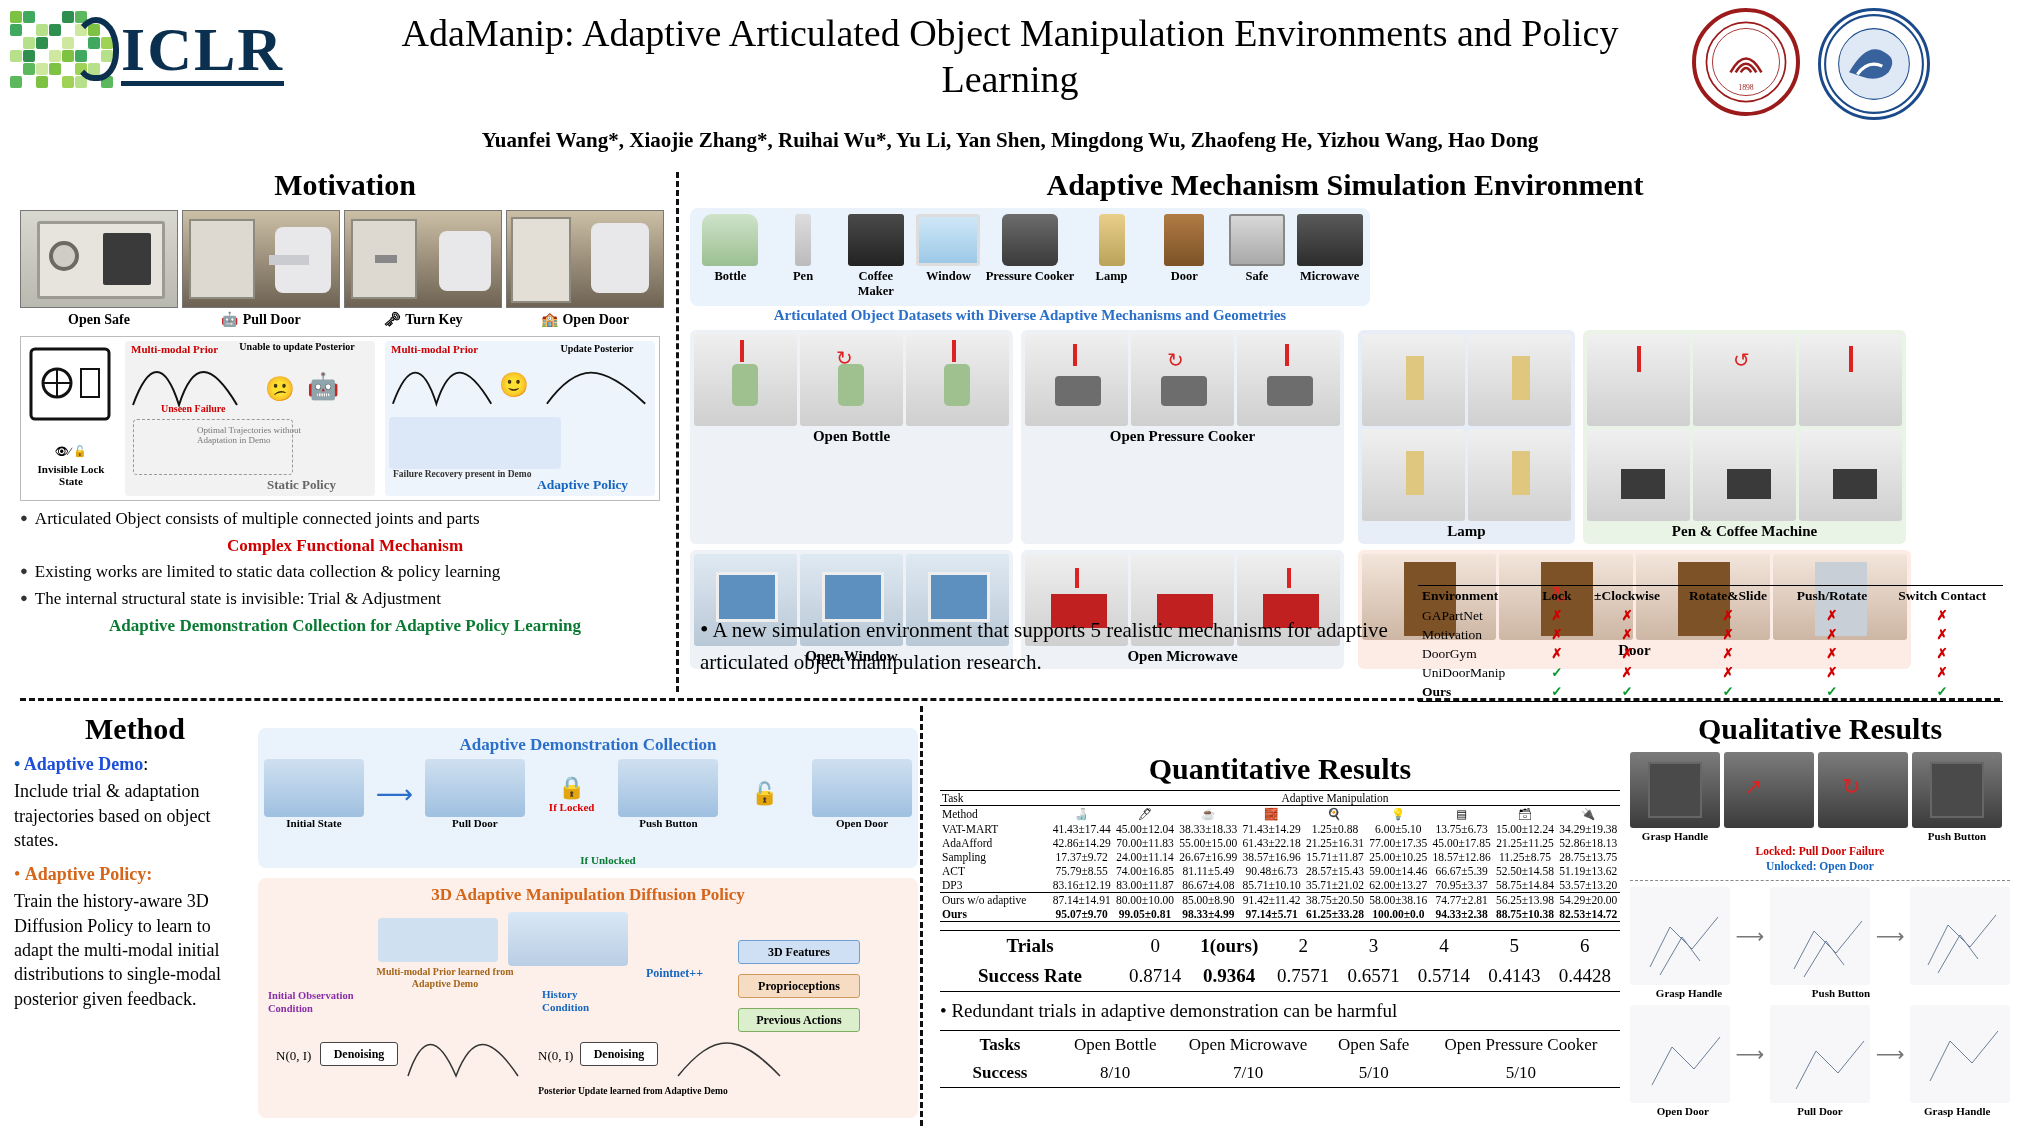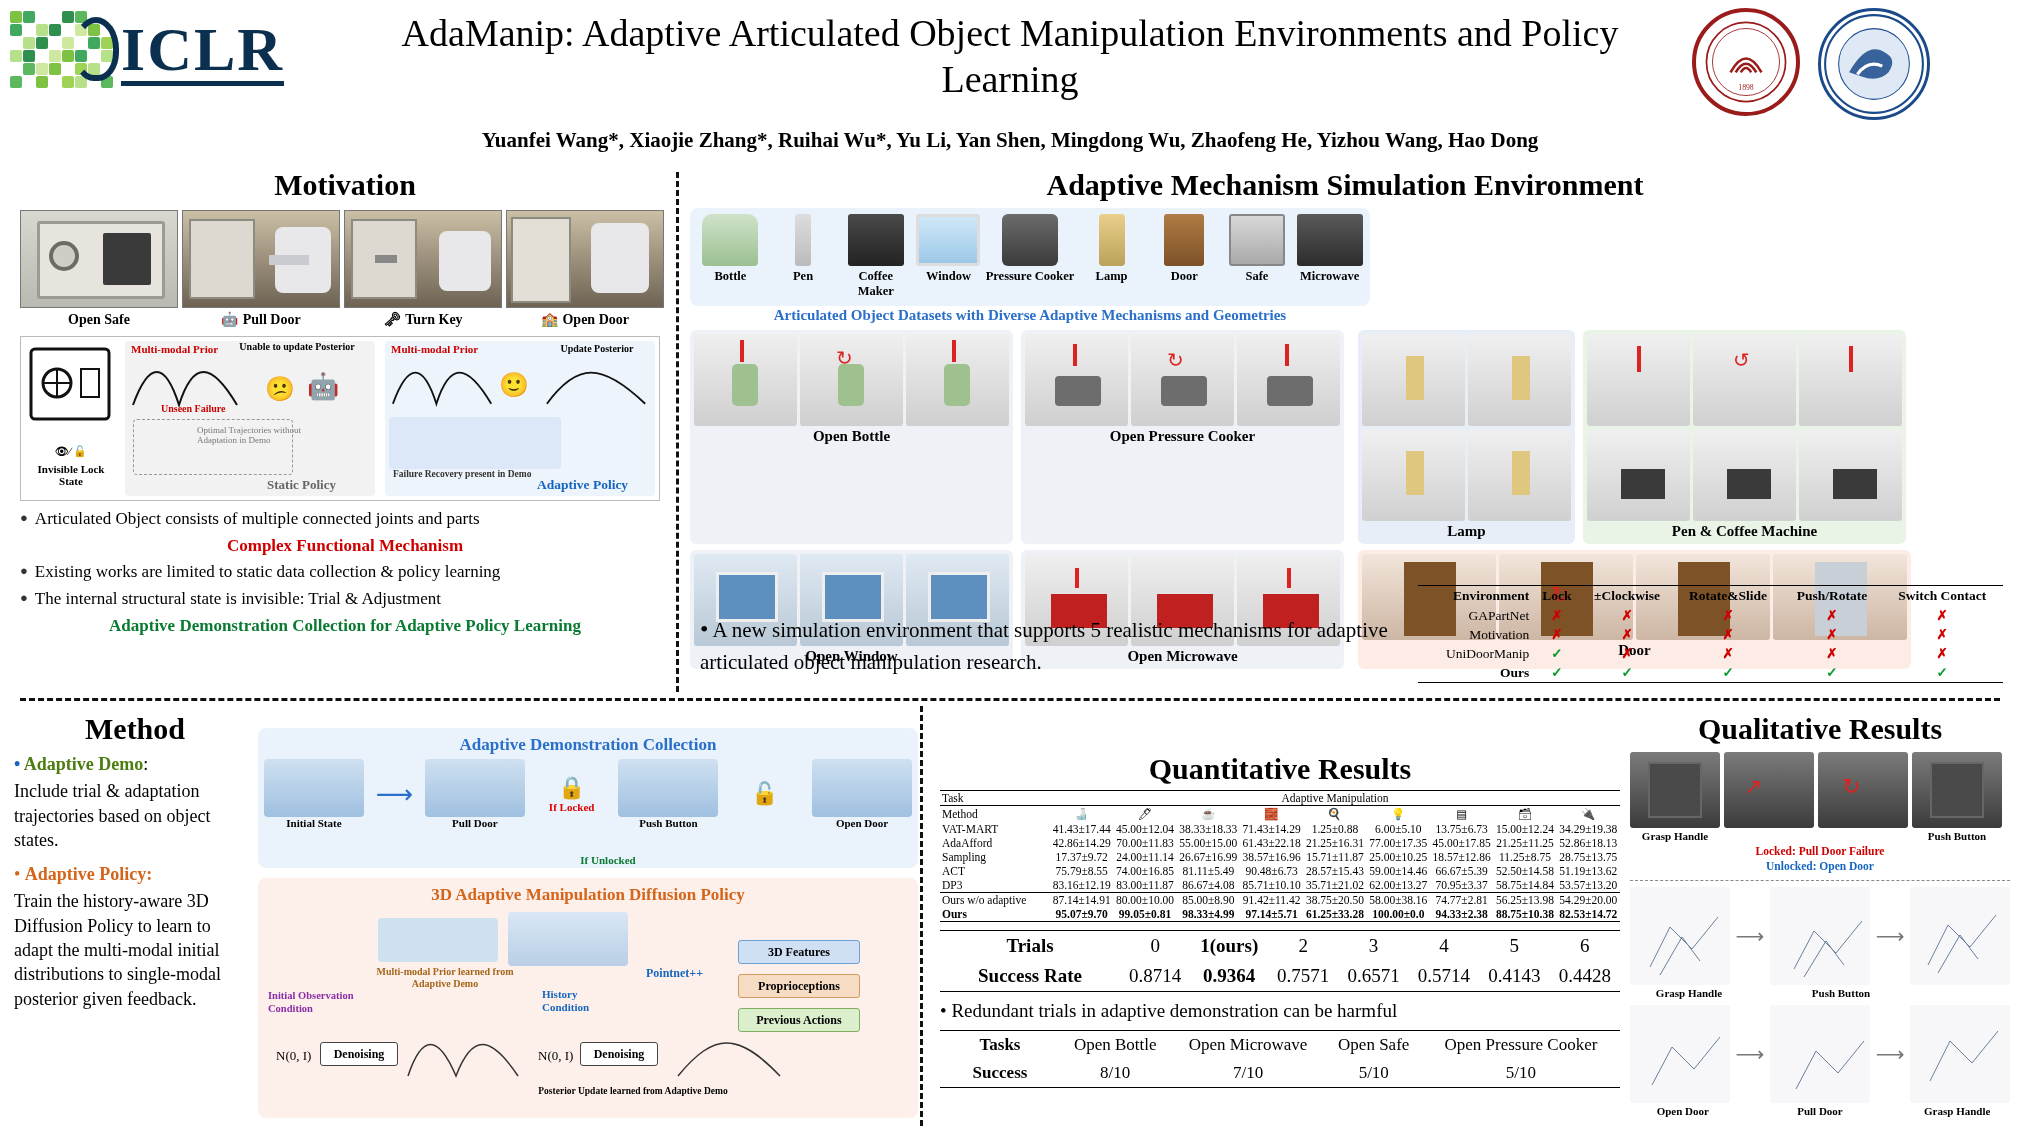--- a/index.html
+++ b/index.html
@@ -36,40 +36,40 @@
   .motivation { position:absolute; left:20px; top:168px; width:650px; }
   .photo-row { display:flex; gap:4px; margin-top:8px; }
   .photo { width:158px; height:98px; border:1px solid #777; position:relative; overflow:hidden; }
   .cap-row { display:flex; gap:4px; margin-top:3px; }
   .cap { width:158px; text-align:center; font-size:14px; font-weight:bold; display:flex; align-items:center; justify-content:center; gap:4px;}
   .diagram-box { margin-top:8px; width:640px; height:165px; border:1px solid #bbb; background:#fff; position:relative; }
   .bullets { margin-top:6px; font-size:17px; line-height:1.45; }
   .bullets div { margin:2px 0; }
   .b-dot::before { content:"\25CF"; color:#333; font-size:13px; margin-right:7px; vertical-align:2px;}
   .red { color:#d00000; font-weight:bold; text-align:center; }
-  .blue { color:#4d7c0f; font-weight:bold; }
+  .blue { color:#1d4ed8; font-weight:bold; }
   .green { color:#0a7a32; font-weight:bold; text-align:center; }
 
   
   .simenv { position:absolute; left:690px; top:168px; width:1310px; }
   .objbar { margin-top:6px; width:680px; height:98px; background:#eaf3fb; border-radius:8px; display:flex; align-items:flex-start; padding:6px 4px 0 4px; }
   .obj { width:74px; text-align:center; font-size:12.5px; font-weight:bold; }
   .obj .thumb { width:56px; height:52px; margin:0 auto 3px; border-radius:3px; }
   .objbar-cap { width:680px; text-align:center; font-size:15px; color:#2a6fc9; font-weight:bold; margin-top:1px;}
   .grid-panel { border-radius:6px; padding:4px; }
   .frames { display:flex; gap:3px; }
   .frame { width:103px; height:92px; border-radius:3px; position:relative; overflow:hidden; }
   .panel-cap { text-align:center; font-weight:bold; font-size:15px; margin-top:2px; }
 
   
   .envtable { position:absolute; left:1418px; top:585px; width:585px; font-size:13.5px; }
   .envtable table { border-collapse:collapse; width:100%; }
   .envtable th { font-weight:bold; padding:2px 4px; }
   .envtable td { text-align:center; padding:1px 4px; }
-  .envtable .lbl { text-align:right; font-size:13.5px; }
+  .envtable .lbl { text-align:left; font-size:13.5px; }
   .tick { color:#0a9a2e; font-weight:bold; }
   .cross { color:#d00000; font-weight:bold; }
   .rule-top { border-top:1.6px solid #000; }
   .rule-mid { border-top:1px solid #000; }
   .rule-bot { border-bottom:1.6px solid #000; }
 
   .simnote { position:absolute; left:700px; top:612px; width:690px; font-size:21px; line-height:1.45; }
 
   
   .method { position:absolute; left:20px; top:712px; width:900px; }
@@ -467,20 +467,28 @@
           </tr>
           <tr>
             <td class="lbl">Motivation</td>
             <td class="cross">✗</td>
             <td class="cross">✗</td>
             <td class="cross">✗</td>
             <td class="cross">✗</td>
             <td class="cross">✗</td>
           </tr>
           <tr>
+            <td class="lbl">DoorGym</td>
+            <td class="cross">✗</td>
+            <td class="cross">✗</td>
+            <td class="cross">✗</td>
+            <td class="cross">✗</td>
+            <td class="cross">✗</td>
+          </tr>
+          <tr>
             <td class="lbl">UniDoorManip</td>
             <td class="tick">✓</td>
             <td class="cross">✗</td>
             <td class="cross">✗</td>
             <td class="cross">✗</td>
             <td class="cross">✗</td>
           </tr>
           <tr class="rule-bot">
             <td class="lbl" style="font-weight: bold;">Ours</td>
             <td class="tick">✓</td>

